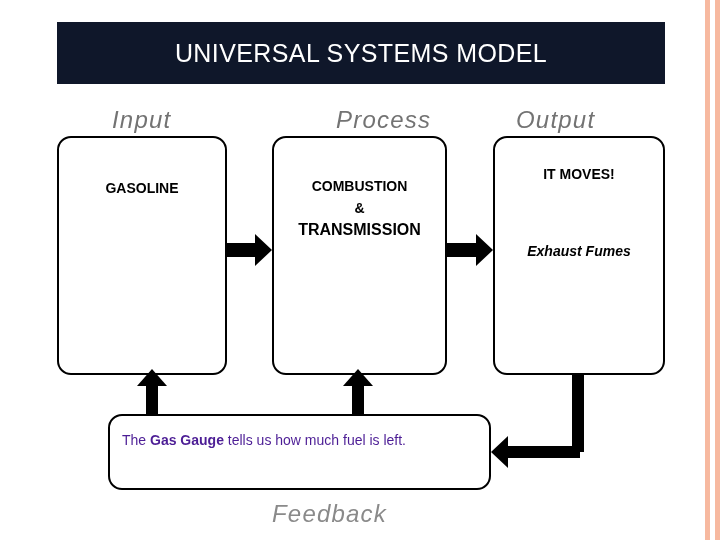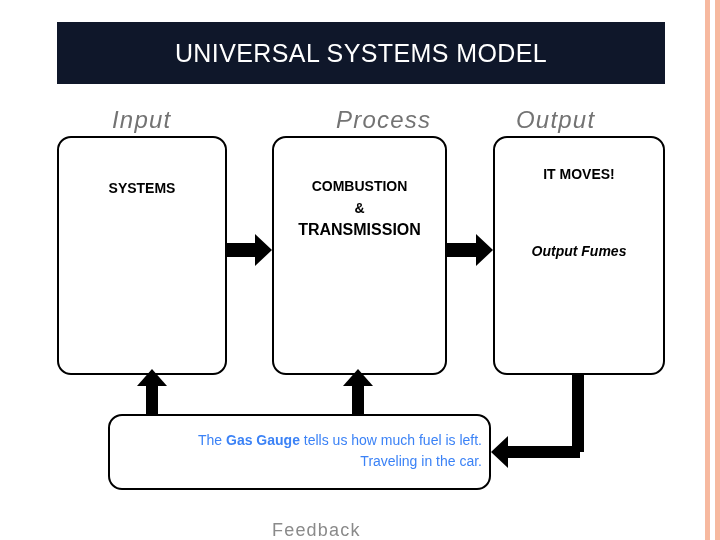--- a/index.html
+++ b/index.html
@@ -94,35 +94,35 @@
     font-size: 14px; font-weight: bold;
   }
   .txt-exhaust {
     left: 493px; top: 243px; width: 172px;
     font-size: 14px; font-weight: bold; font-style: italic;
   }
   .txt-feedback-body {
     position: absolute;
     left: 122px; top: 430px; width: 360px;
     font-size: 14px; line-height: 21px;
-    text-align: right;
-    color: #3b82f6;
+    text-align: left;
+    color: #4c1d95;
     font-family: "Liberation Sans", sans-serif;
   }
   .txt-feedback-body b { font-weight: bold; }
 
   .lbl-feedback {
     position: absolute;
     left: 272px;
     top: 500px;
-    font-size: 18px;
+    font-style: italic;
+    font-size: 24px;
     color: #8a8a8a;
     letter-spacing: 1.2px;
     font-family: "Liberation Sans", sans-serif;
-    margin-top: 20px;
   }
 
   svg.arrows {
     position: absolute;
     left: 0;
     top: 0;
     width: 720px;
     height: 540px;
     pointer-events: none;
   }
@@ -142,34 +142,33 @@
 
   <div class="col-label lbl-input">Input</div>
   <div class="col-label lbl-process">Process</div>
   <div class="col-label lbl-output">Output</div>
 
   <div class="box box-input"></div>
   <div class="box box-process"></div>
   <div class="box box-output"></div>
   <div class="box box-feedback"></div>
 
-  <div class="box-text txt-gasoline">SYSTEMS</div>
+  <div class="box-text txt-gasoline">GASOLINE</div>
 
   <div class="box-text txt-combustion">
     <div>COMBUSTION</div>
     <div>&amp;</div>
     <div class="small">TRANSMISSION</div>
   </div>
 
   <div class="box-text txt-itmoves">IT MOVES!</div>
-  <div class="box-text txt-exhaust">Output Fumes</div>
+  <div class="box-text txt-exhaust">Exhaust Fumes</div>
 
   <div class="txt-feedback-body">
     <div><span>The </span><b>Gas Gauge</b><span> tells us how much fuel is left.</span></div>
-    <div>Traveling in the car.</div>
   </div>
 
   <div class="lbl-feedback">Feedback</div>
 
   <svg class="arrows" viewBox="0 0 720 540">
 
     <g>
       <rect x="227" y="243" width="28" height="14" fill="#000000"></rect>
       <polygon points="255,234 272,250 255,266" fill="#000000"></polygon>
     </g>

